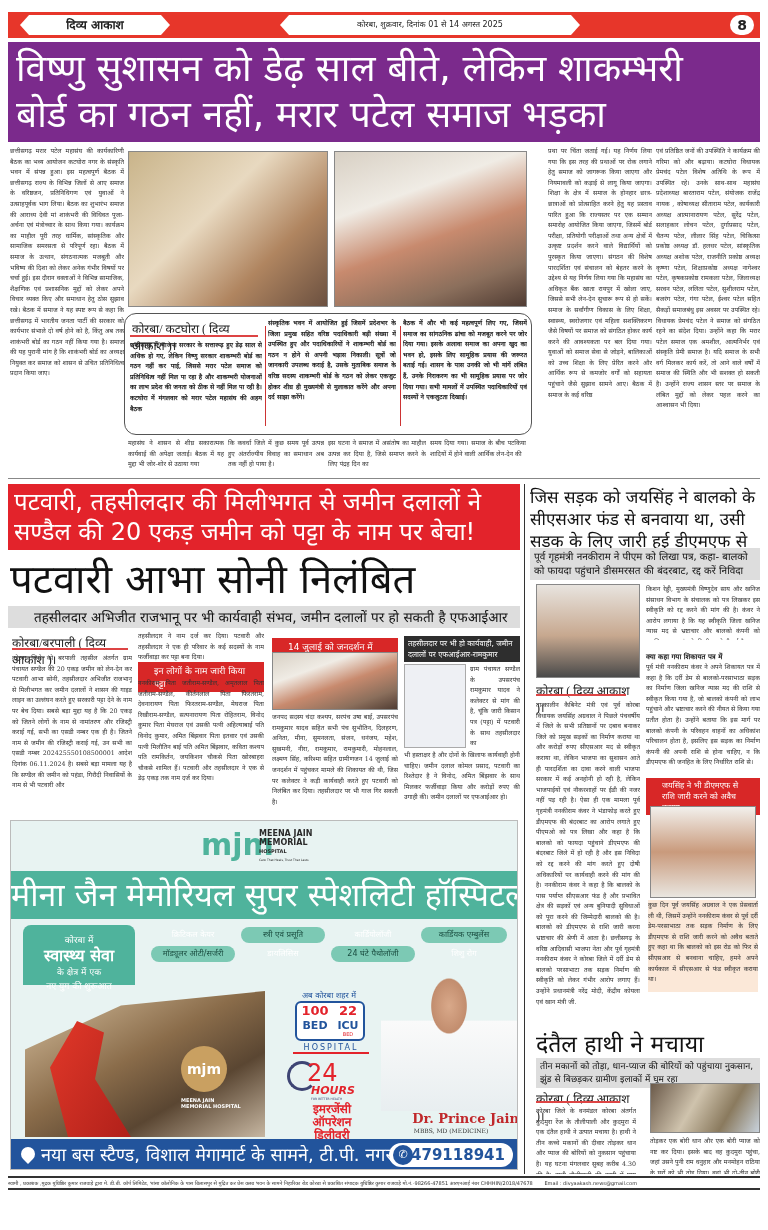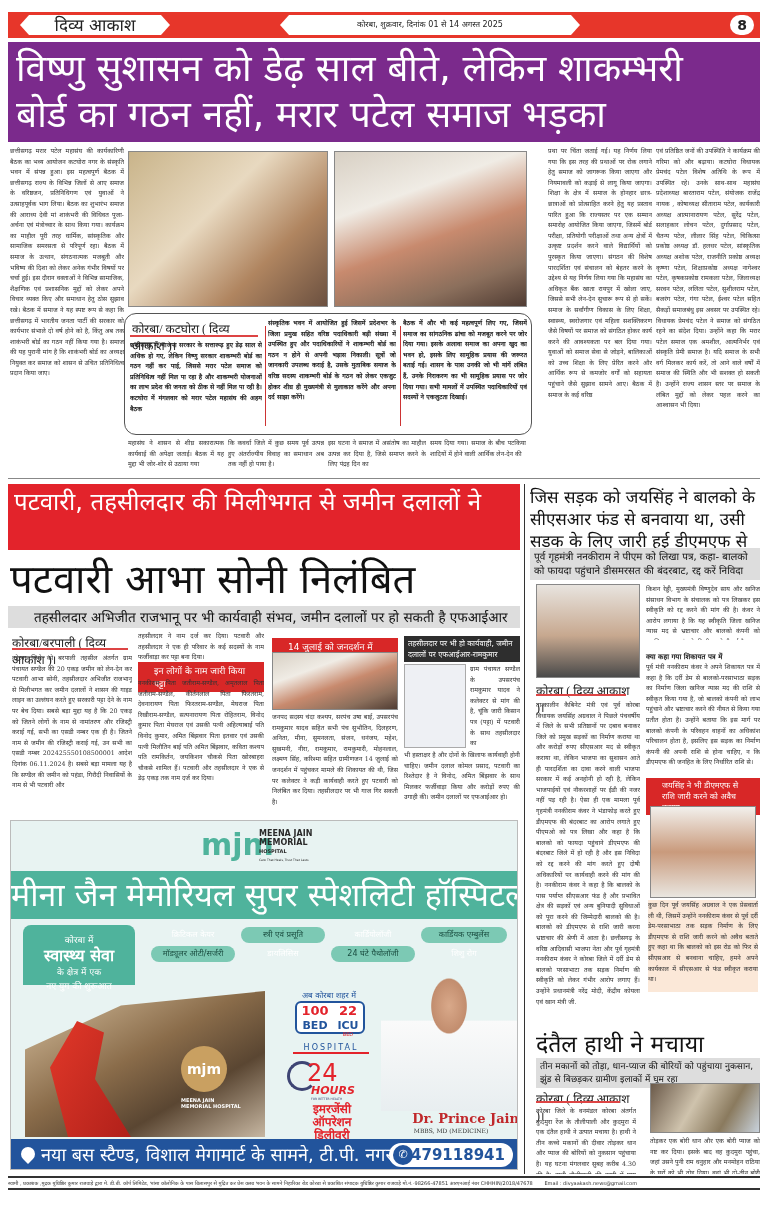--- a/index.html
+++ b/index.html
@@ -1,19 +1,19 @@
 <!DOCTYPE html>
 <html><head>
 <meta charset="utf-8">
 <style>
 *{box-sizing:border-box;margin:0;padding:0}
 body{width:768px;height:1230px;background:#fff;font-family:"DejaVu Sans",sans-serif;color:#222;position:relative;overflow:hidden}
 .abs{position:absolute}
 .mast{left:8px;top:12px;width:752px;height:26px;background:#e7362a}
-.mast-name{left:20px;top:15px;width:150px;height:20px;background:#fff;clip-path:polygon(6% 0,94% 0,100% 50%,94% 100%,6% 100%,0 50%);font-weight:normal;font-size:17px;text-align:center;line-height:20px}
+.mast-name{left:20px;top:15px;width:150px;height:20px;background:#fff;clip-path:polygon(6% 0,94% 0,100% 50%,94% 100%,6% 100%,0 50%);font-weight:bold;font-size:12px;text-align:center;line-height:20px}
 .mast-date{left:280px;top:15px;width:300px;height:20px;background:#fff;clip-path:polygon(3% 0,97% 0,100% 50%,97% 100%,3% 100%,0 50%);font-size:8px;text-align:center;line-height:20px}
 .mast-page{left:730px;top:15px;width:24px;height:20px;background:#fff;border-radius:10px;font-weight:bold;font-size:14px;text-align:center;line-height:20px}
 .headline1{left:8px;top:42px;width:752px;height:100px;background:#7b2a8c;color:#fff;font-size:37px;line-height:46px;padding:4px 8px;font-family:"DejaVu Sans",sans-serif}
 .col{font-family:"DejaVu Serif",serif;font-size:6.3px;line-height:10.6px;color:#333;text-align:justify;overflow:hidden}
 .photo{background:linear-gradient(135deg,#c9b48a,#e8d9c0 40%,#b08560 70%,#6b5040);border:1px solid #888}
 .photo2{background:linear-gradient(160deg,#d8d0c4,#f0ece5 30%,#c88a6e 55%,#8b6f5c 80%,#503c33);border:1px solid #888}
 .boxed{border:1px solid #555;border-radius:12px}
 .dateline{font-family:Liberation Serif, serif;font-size:12px;color:#222}
 .redrule{height:2px;background:#d44;width:110px}
 .redbanner{left:8px;top:484px;width:512px;height:66px;background:#e3232b;color:#fff;font-size:24px;line-height:30px;padding:3px 6px}
@@ -63,20 +63,21 @@
 <div class="abs col" style="left:328px;top:438px;width:98px;height:34px">इस घटना ने समाज में असंतोष का माहौल उत्पन्न कर दिया है, जिसे समाप्त करने के लिए पंद्रह दिन का</div>
 <div class="abs col" style="left:430px;top:438px;width:96px;height:34px">समय दिया गया। समाज के बीच पटकिया शादियों में होने वाली आर्थिक लेन-देन की</div>
 
 <div class="abs col" style="left:548px;top:146px;width:104px;height:284px">प्रथा पर चिंता जताई गई। यह निर्णय लिया गया कि इस तरह की प्रथाओं पर रोक लगाने हेतु समाज को जागरूक किया जाएगा और नियमावली को कड़ाई से लागू किया जाएगा। शिक्षा के क्षेत्र में समाज के होनहार छात्र-छात्राओं को प्रोत्साहित करने हेतु यह प्रस्ताव पारित हुआ कि राज्यस्तर पर एक सम्मान समारोह आयोजित किया जाएगा, जिसमें बोर्ड परीक्षा, प्रतियोगी परीक्षाओं तथा अन्य क्षेत्रों में उत्कृष्ट प्रदर्शन करने वाले विद्यार्थियों को पुरस्कृत किया जाएगा। संगठन की विशेष पारदर्शिता एवं संचालन को बेहतर करने के उद्देश्य से यह निर्णय लिया गया कि महासंघ का अधिकृत बैंक खाता रायपुर में खोला जाए, जिससे सभी लेन-देन सुचारू रूप से हो सकें। समाज के सर्वांगीण विकास के लिए शिक्षा, स्वास्थ्य, स्वरोजगार एवं महिला सशक्तिकरण जैसे विषयों पर समाज को संगठित होकर कार्य करने की आवश्यकता पर बल दिया गया। युवाओं को समाज सेवा से जोड़ने, बालिकाओं को उच्च शिक्षा के लिए प्रेरित करने और आर्थिक रूप से कमजोर वर्गों को सहायता पहुंचाने जैसे सुझाव सामने आए। बैठक में समाज के कई वरिष्ठ</div>
 <div class="abs col" style="left:656px;top:146px;width:104px;height:284px">एवं प्रतिष्ठित जनों की उपस्थिति ने कार्यक्रम की गरिमा को और बढ़ाया। कटघोरा विधायक प्रेमचंद पटेल विशेष अतिथि के रूप में उपस्थित रहे। उनके साथ-साथ महासंघ प्रदेशाध्यक्ष बारताराम पटेल, संयोजक राजेंद्र नायक , कोषाध्यक्ष सीताराम पटेल, कार्यकारी अध्यक्ष आत्मानारायण पटेल, सुरेंद्र पटेल, सलाहकार लोचन पटेल, दुर्गाप्रसाद पटेल, चैतन्य पटेल, लीलार सिंह पटेल, चिकित्सा प्रकोष्ठ अध्यक्ष डॉ. हलधर पटेल, सांस्कृतिक अध्यक्ष अशोक पटेल, राजनीति प्रकोष्ठ अध्यक्ष कृष्णा पटेल, शिक्षाप्रकोष्ठ अध्यक्ष नागेश्वर पटेल, कृषकप्रकोष्ठ रामकला पटेल, जिलाध्यक्ष सरवन पटेल, ललिता पटेल, सुशीलराम पटेल, बजरंग पटेल, गंगा पटेल, ईश्वर पटेल सहित सैकड़ों समाजबंधु इस अवसर पर उपस्थित रहे। विधायक प्रेमचंद पटेल ने समाज को संगठित रहने का संदेश दिया। उन्होंने कहा कि मरार पटेल समाज एक श्रमशील, आत्मनिर्भर एवं संस्कृति प्रेमी समाज है। यदि समाज के सभी वर्ग मिलकर कार्य करें, तो आने वाले वर्षों में समाज की स्थिति और भी सशक्त हो सकती है। उन्होंने राज्य शासन स्तर पर समाज के लंबित मुद्दों को लेकर पहल करने का आश्वासन भी दिया।</div>
 
 <div class="abs hr" style="left:8px;top:478px;width:752px"></div>
 
 <div class="abs redbanner">
   <div>पटवारी, तहसीलदार की मिलीभगत से जमीन दलालों ने</div>
+  <div>सण्डैल की 20 एकड़ जमीन को पट्टा के नाम पर बेचा!</div>
 </div>
 <div class="abs big2">पटवारी आभा सोनी निलंबित</div>
 <div class="abs sub2">तहसीलदार अभिजीत राजभानू पर भी कार्यवाही संभव, जमीन दलालों पर हो सकती है एफआईआर</div>
 
 <div class="abs dateline" style="left:12px;top:634px;width:120px">कोरबा/बरपाली ( दिव्य आकाश )।</div>
 <div class="abs redrule" style="left:12px;top:648px;width:116px"></div>
 <div class="abs col" style="left:12px;top:653px;width:120px;height:160px">कोरबा जिले को बरपाली तहसील अंतर्गत ग्राम पंचायत सण्डैल की 20 एकड़ जमीन को लेन-देन कर पटवारी आभा सोनी, तहसीलदार अभिजीत राजभानू से मिलीभगत कर जमीन दलालों ने शासन की गाइड लाइन का उल्लंघन करते हुए सरकारी पट्टा देने के नाम पर बेच दिया। सबसे बड़ा मुद्दा यह है कि 20 एकड़ को जितने लोगों के नाम से नामांतरण और रजिस्ट्री कराई गई, सभी का एसडी नम्बर एक ही है। जितने नाम से जमीन की रजिस्ट्री कराई गई, उन सभी का एसडी नम्बर 202425550108500001 आदेश दिनांक 06.11.2024 है। सबसे बड़ा मामला यह है कि सण्डैल की जमीन को पहंडा, गिरौदी निवासियों के नाम से भी पटवारी और</div>
 
 <div class="abs col" style="left:138px;top:631px;width:126px;height:30px">तहसीलदार ने नाम दर्ज कर दिया। पटवारी और तहसीलदार ने एक ही परिवार के कई सदस्यों के नाम फर्जीवाड़ा कर पट्टा बना दिया।</div>
 <div class="abs tag-red" style="left:138px;top:662px;width:126px">इन लोगों के नाम जारी किया पट्टा</div>
@@ -140,21 +141,21 @@
   <div class="abs pill" style="left:230px;top:125px;width:84px"><span>डायलिसिस</span></div>
   <div class="abs pill teal" style="left:320px;top:125px;width:84px"><span>24 घंटे पैथोलॉजी</span></div>
   <div class="abs pill" style="left:410px;top:125px;width:86px"><span>शिशु रोग</span></div>
 
   <div class="abs" style="left:14px;top:170px;width:240px;height:146px;background:linear-gradient(150deg,#d9c3a2,#8a6c4a 45%,#5a4632 70%,#c7b7a2);clip-path:polygon(0 40%,40% 10%,100% 0,100% 100%,0 100%)"></div>
   <div class="abs" style="left:30px;top:200px;width:90px;height:116px;background:linear-gradient(120deg,#e53a2a,#b0201a);clip-path:polygon(40% 0,70% 10%,60% 50%,100% 100%,30% 100%,10% 40%)"></div>
   <div class="abs" style="left:170px;top:225px;width:46px;height:46px;border-radius:50%;background:#c9a061;color:#fff;font-size:14px;font-weight:bold;text-align:center;line-height:46px">mjm</div>
   <div class="abs" style="left:170px;top:276px;width:60px;font-size:5px;color:#fff;font-weight:bold">MEENA JAIN MEMORIAL HOSPITAL</div>
 
   <div class="abs" style="left:268px;top:168px;width:100px;text-align:center;font-size:8px;color:#22549c">अब कोरबा शहर में</div>
-  <div class="abs" style="left:284px;top:180px;width:70px;height:33px;border:2px solid #22549c;border-radius:6px;background:#fff">
+  <div class="abs" style="left:284px;top:180px;width:70px;height:40px;border:2px solid #22549c;border-radius:6px;background:#fff">
     <div class="abs" style="left:2px;top:0;width:32px;color:#e3232b;font-weight:bold;font-size:13px;text-align:center">100</div>
     <div class="abs" style="left:36px;top:0;width:30px;color:#e3232b;font-weight:bold;font-size:13px;text-align:center">22</div>
     <div class="abs" style="left:2px;top:16px;width:32px;color:#22549c;font-weight:bold;font-size:11px;text-align:center">BED</div>
     <div class="abs" style="left:36px;top:16px;width:30px;color:#22549c;font-weight:bold;font-size:11px;text-align:center">ICU</div>
     <div class="abs" style="left:36px;top:28px;width:30px;color:#e3232b;font-size:5px;text-align:center">BED</div>
   </div>
   <div class="abs" style="left:282px;top:222px;width:76px;text-align:center;font-size:8px;letter-spacing:2px;color:#22549c;border-bottom:2px solid #e3232b">HOSPITAL</div>
   <div class="abs" style="left:276px;top:240px;width:30px;height:30px;border:3px solid #3e4574;border-radius:50%;border-right-color:transparent"></div>
   <div class="abs" style="left:296px;top:238px;color:#e3232b;font-weight:normal;font-size:24px">24</div>
   <div class="abs" style="left:300px;top:263px;color:#e3232b;font-weight:bold;font-style:italic;font-size:11px">HOURS</div>

